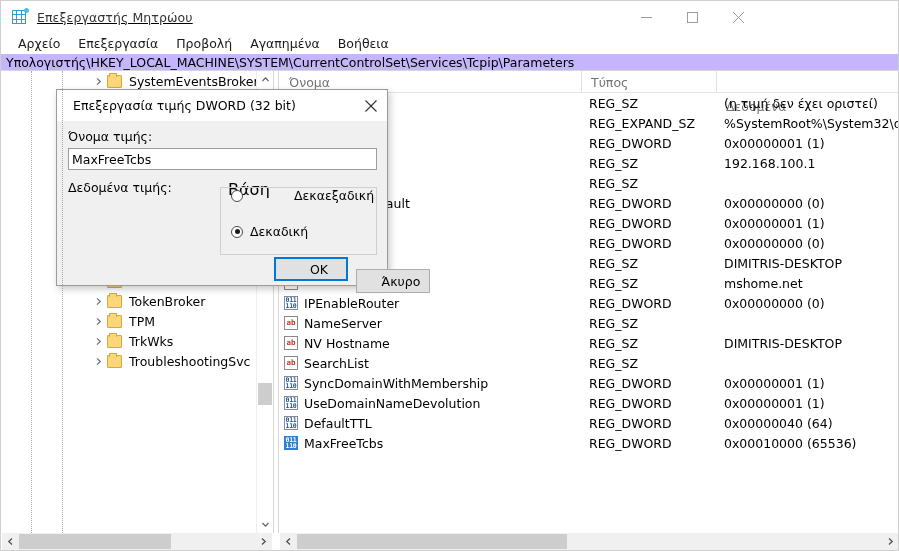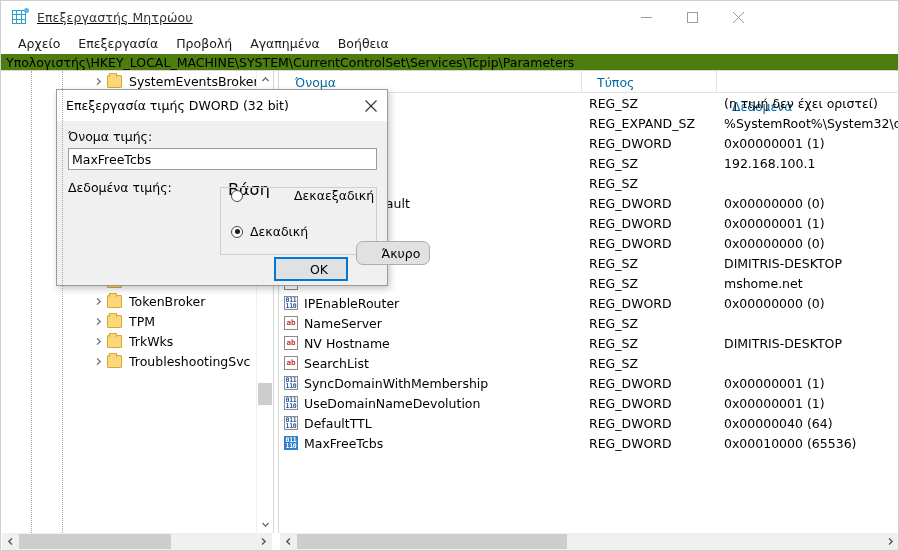--- a/index.html
+++ b/index.html
@@ -67,21 +67,21 @@
   }
   #menubar .mi {
     font-size: 12.5px; color: #1a1a1a;
     padding: 2px 9px 3px 9px;
     white-space: nowrap;
   }
 
   
   #addressbar {
     position: absolute; left: 0; top: 53px; width: 899px; height: 17px;
-    background: #4d7c0f;
+    background: #c4b5fd;
     border-bottom: 1px solid #d7d7d7;
     display: flex; align-items: center;
     padding-left: 5px;
     font-size: 12.5px; color: #000;
     white-space: nowrap; overflow: hidden;
   }
 
   
   #tree-panel {
     position: absolute; left: 1px; top: 70px; width: 270px; height: 462px;
@@ -160,22 +160,22 @@
     background: #ffffff; overflow: hidden;
   }
   #list-header {
     position: absolute; left: 0; top: 0; width: 619px; height: 22px;
     background: #ffffff;
     border-bottom: 1px solid #e2e2e2;
     display: flex;
   }
   #list-header .hcell {
     height: 22px; display: flex; align-items: center;
-    padding-left: 15px;
-    font-size: 12.5px; color: #0369a1;
+    padding-left: 9px;
+    font-size: 12.5px; color: #737373;
     border-right: 1px solid #e2e2e2;
     white-space: nowrap;
   }
   #list-header .hcell:last-child { border-right: none; margin-top: 24px; }
   .h-name { width: 302px; }
   .h-type { width: 135px; }
   .h-data { width: 182px; }
 
   #list-rows { position: absolute; left: 0; top: 22px; width: 619px; }
   .list-row {
@@ -233,21 +233,21 @@
     background: #f0f0f0;
     border: 1px solid #9a9a9a;
     box-shadow: 2px 3px 7px rgba(0,0,0,.22);
   }
   #dlg-title {
     position: absolute; left: 0; top: 0; width: 330px; height: 31px;
     background: #ffffff;
     display: flex; align-items: center;
   }
   #dlg-title-text {
-    margin-left: 9px; font-size: 12.5px; color: #000;
+    margin-left: 16px; font-size: 12.5px; color: #000;
   }
   #dlg-close {
     position: absolute; right: 0; top: 0; width: 33px; height: 31px;
     display: flex; align-items: center; justify-content: center;
     color: #333;
   }
   #dlg-body {
     position: absolute; left: 0; top: 31px; width: 330px; height: 164px;
     background: #f0f0f0;
   }
@@ -299,21 +299,21 @@
     position: absolute; height: 24px; width: 74px;
     background: #e1e1e1; border: 1px solid #adadad;
     font-family: "DejaVu Sans", "Liberation Sans", sans-serif;
     font-size: 12.5px; color: #000;
     display: flex; align-items: center; justify-content: center; padding-left: 16px;
   }
   #btn-ok {
     left: 217px; top: 136px; width: 74px;
     border: 2px solid #0078d7; background: #e1e1e1;
   }
-  #btn-cancel { left: 299px; top: 120px; border-radius: 7px; }
+  #btn-cancel { left: 299px; top: 148px; }
 </style>
 </head>
 <body>
 
 <div id="app">
 
   <div id="titlebar">
     <div id="app-icon">
       <div class="grid">
           <i></i>

